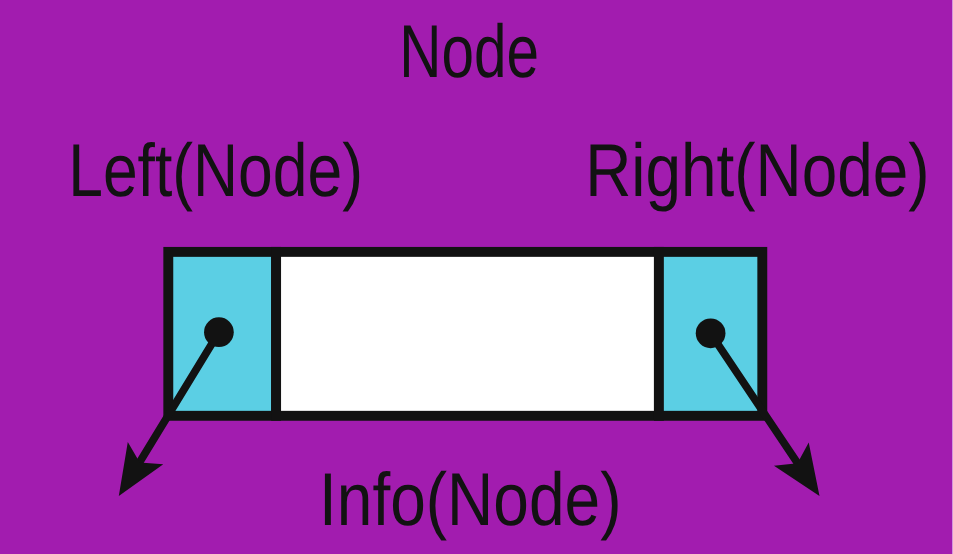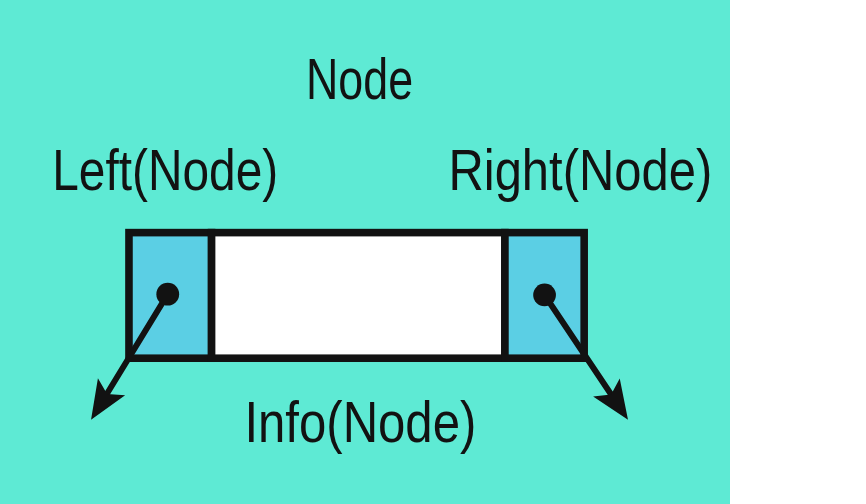--- a/index.html
+++ b/index.html
@@ -2,23 +2,23 @@
 <html><head>
 <meta charset="utf-8">
 <style>
   html, body {
     margin: 0;
     padding: 0;
     background: #ffffff;
   }
   .canvas {
     position: relative;
-    width: 730px;
+    width: 866px;
     height: 504px;
-    background: #5eead4;
+    background: #a21caf;
     overflow: hidden;
   }
   .canvas svg {
     display: block;
     width: 100%;
     height: 100%;
   }
   .diagram-label {
     font-family: "Liberation Sans", sans-serif;
     font-size: 68px;

